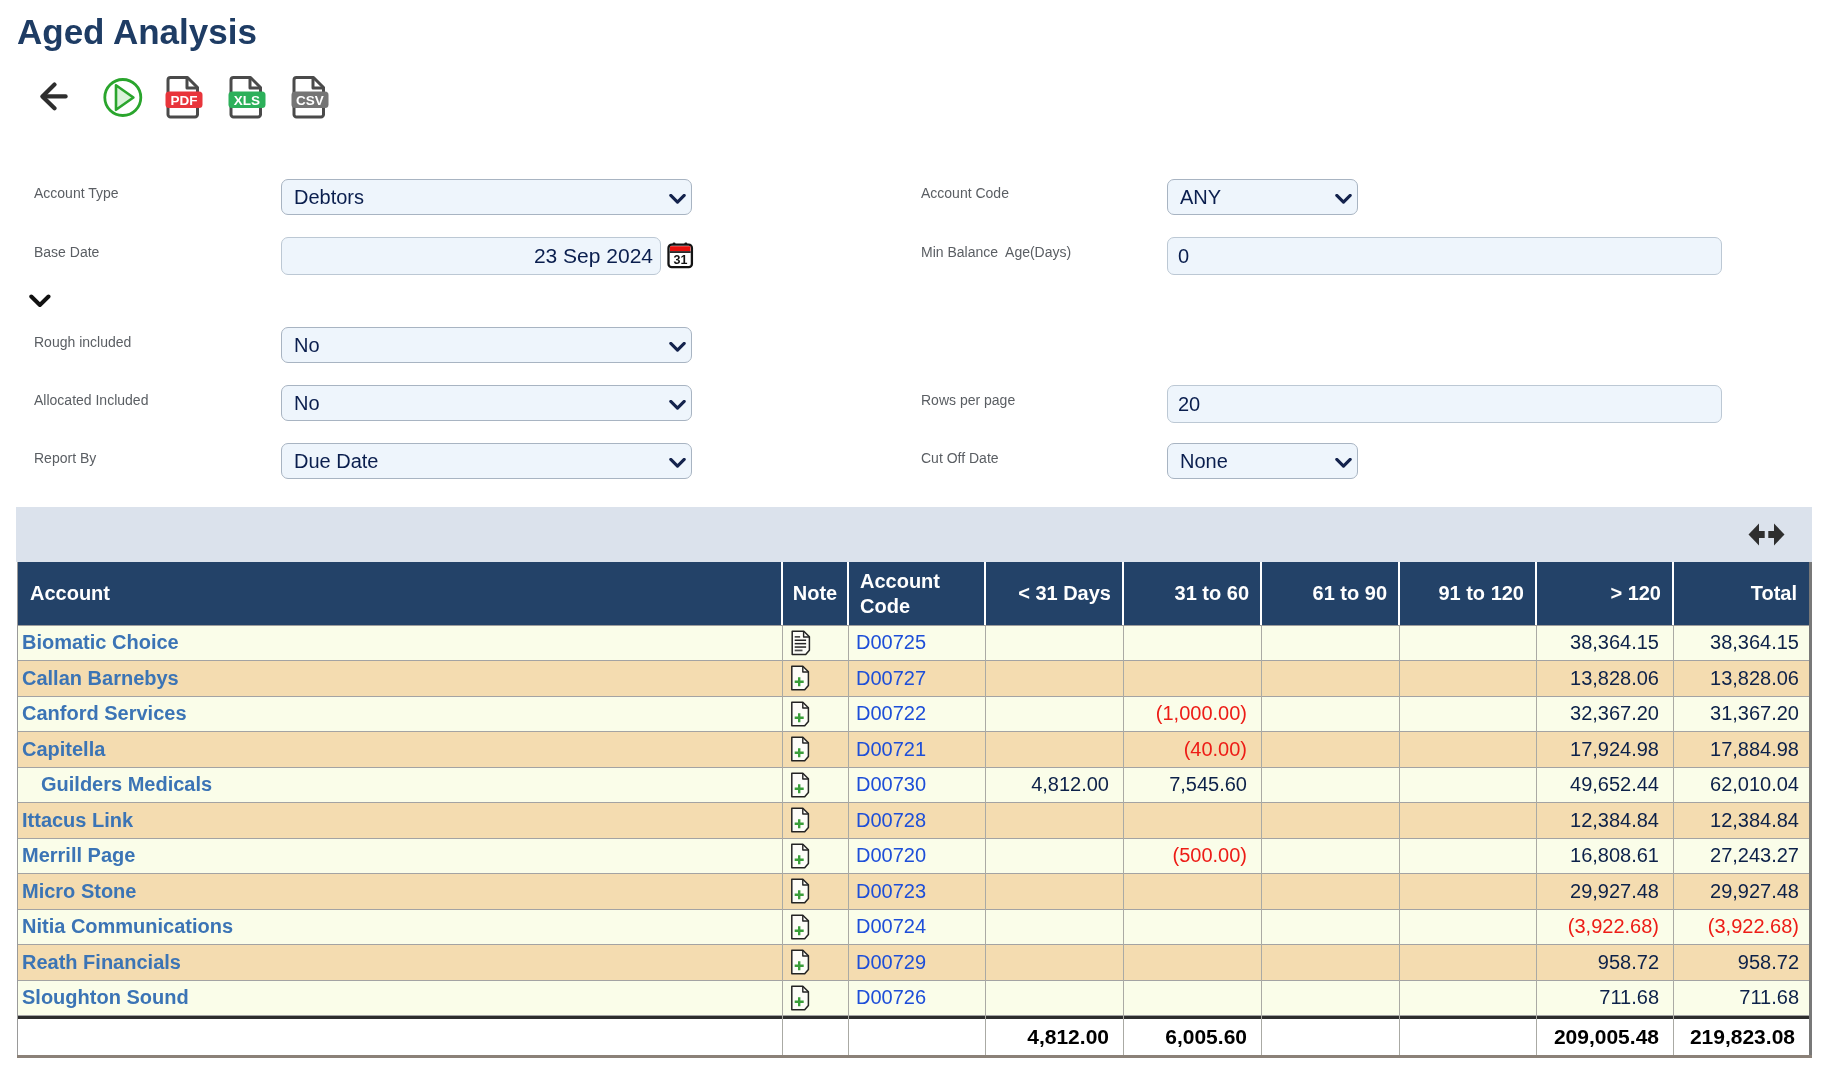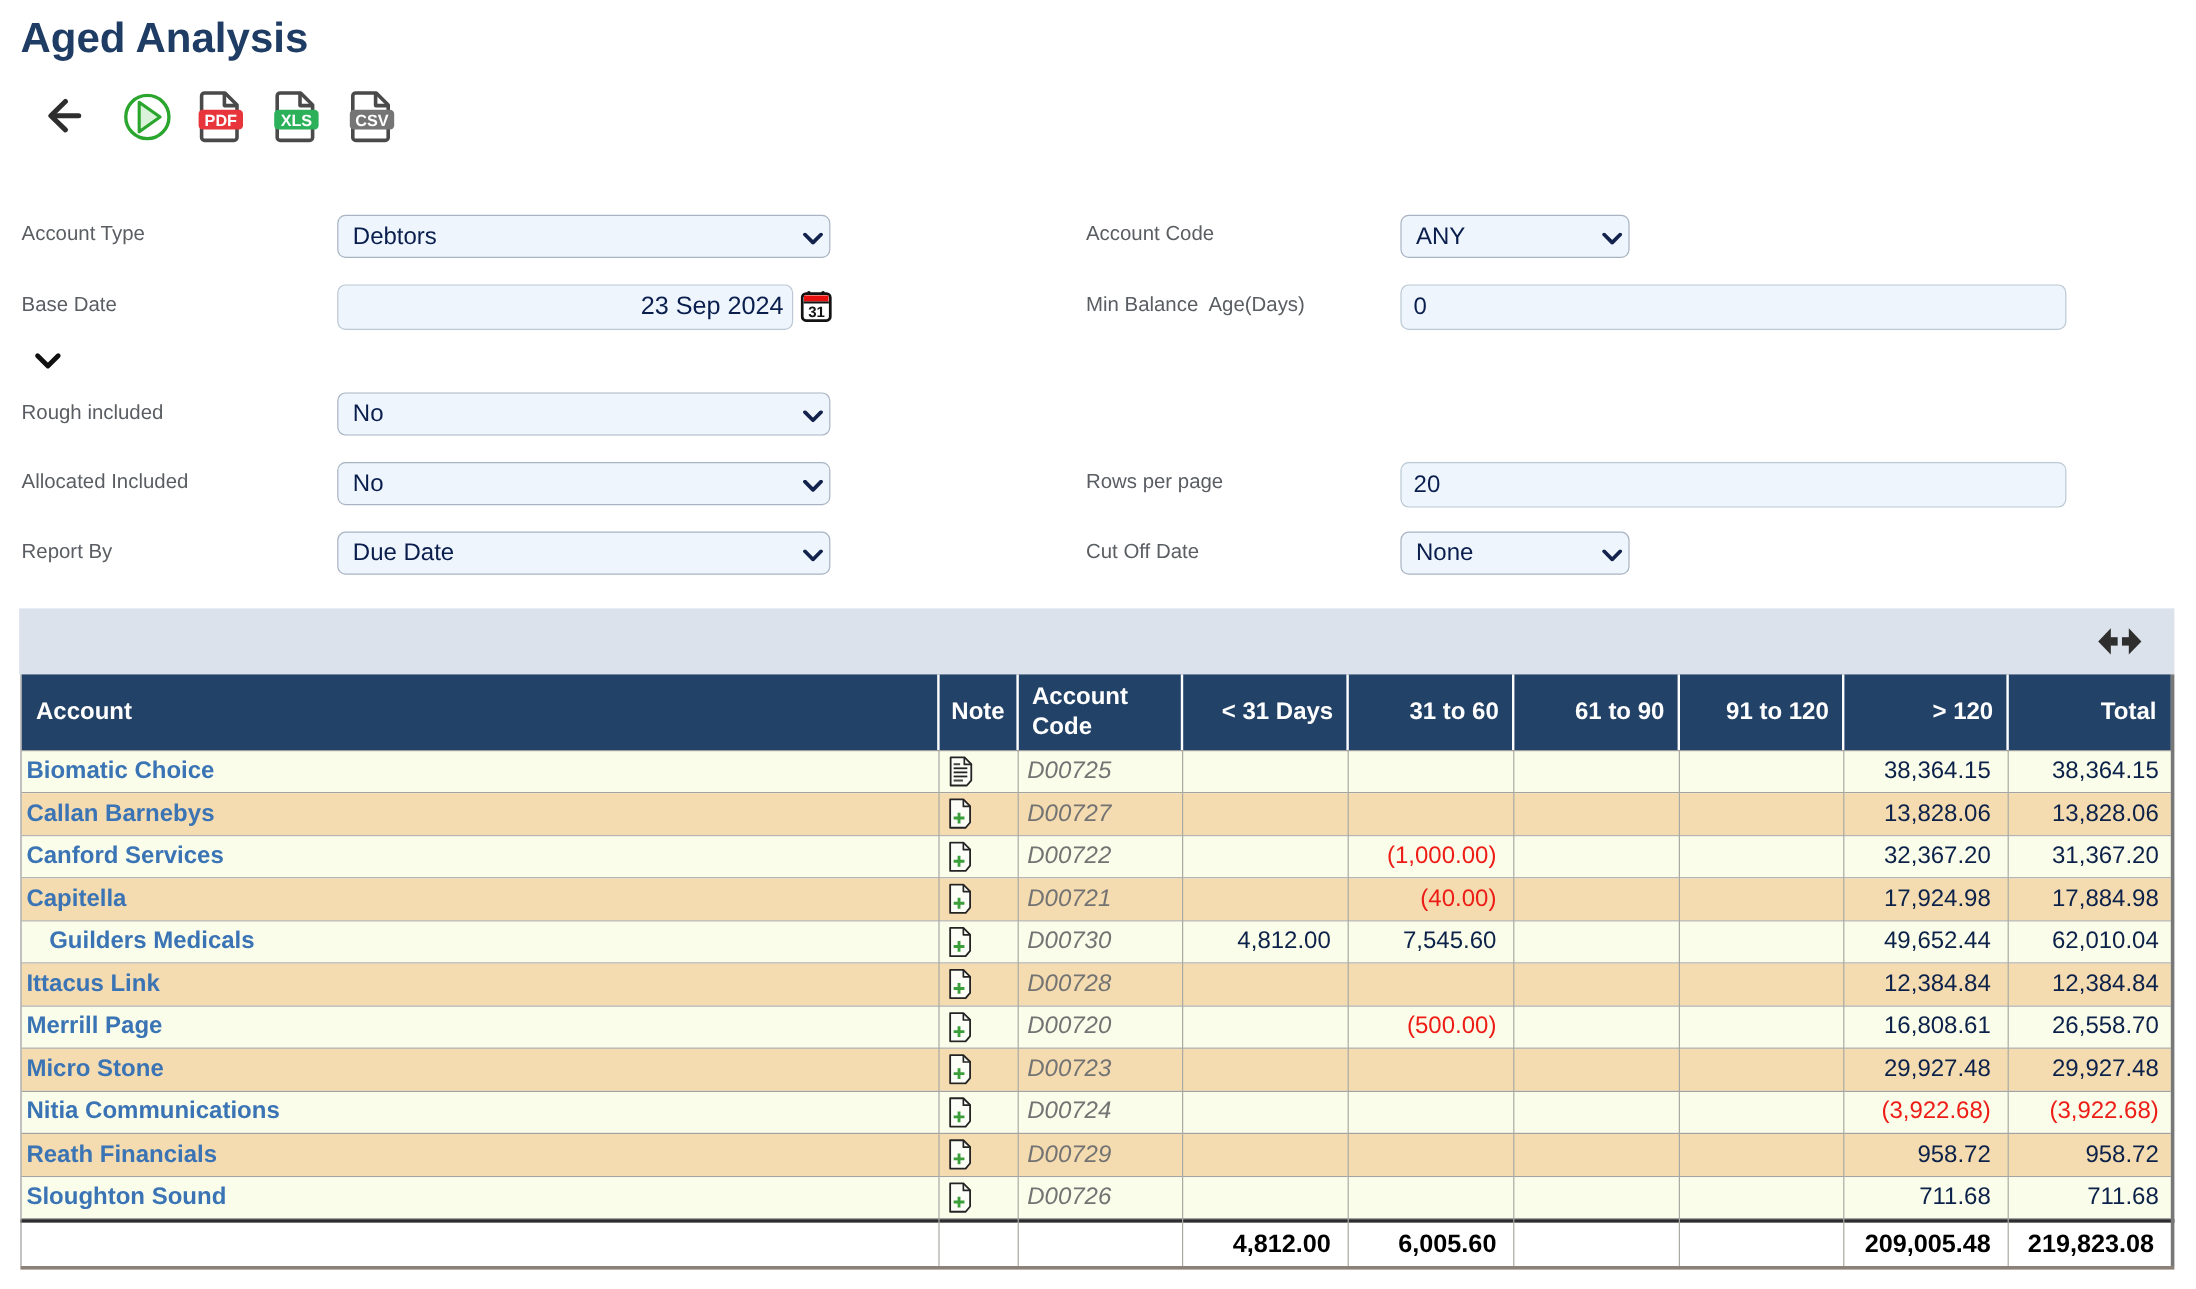--- a/index.html
+++ b/index.html
@@ -6,38 +6,38 @@
   html,body { background:#fff; }
   #page {
     position:relative; width:1830px; height:1074px;
     font-family:"Liberation Sans", sans-serif; background:#fff; overflow:hidden;
   }
   .abs { position:absolute; }
   h1.title {
     position:absolute; left:17px; top:12px;
     font-size:35px; font-weight:bold; color:#1e3c64;
   }
-  .lbl { position:absolute; font-size:17px; color:#5a5e63; white-space:pre; }
+  .lbl { position:absolute; font-size:14px; color:#5a5e63; white-space:pre;margin-left:16px; }
   .sel, .inp {
     position:absolute; background:#eef5fc; border-radius:7px;
     font-size:20px; color:#0a1e4e; white-space:nowrap; overflow:hidden;
   }
   .sel { border:1px solid #a8b4c2; height:36px; line-height:34px; padding-left:12px; }
   .inp { border:1px solid #bcc8d4; height:38px; line-height:36px; padding-left:10px; }
   .sel svg.chev { position:absolute; right:5px; top:13.5px; }
   #graybar { position:absolute; left:16px; top:507px; width:1796px; height:55px; background:#dbe2ec; }
   #tbl { position:absolute; left:17px; top:562px; width:1792px; height:500px; }
   .hc { position:absolute; top:0; height:63px; color:#fff; font-size:20px; font-weight:bold;
         display:flex; align-items:center; }
   .bc { position:absolute; height:34.5px; font-size:20px; display:flex; align-items:center; }
   .bc.num { justify-content:flex-end; color:#0c2149; }
   .bc.red { color:#ed1c16; }
   .bc.tot { font-weight:bold; color:#000; font-size:21px; }
   .acct { color:#3b74b5; font-weight:bold; }
-  .code { color:#737373;font-style:italic; }
+  .code { color:#1d4ed8; }
 </style>
 </head>
 <body>
 <div id="page">
   <h1 class="title">Aged Analysis</h1>
 
   <svg class="abs" style="left:39px; top:82px;" width="30" height="30" viewBox="0 0 30 30">
     <path d="M15.5 2.6 L3.4 14.4 L15.5 26.2" fill="none" stroke="#2e2e2e" stroke-width="4.2" stroke-linecap="round" stroke-linejoin="round"></path>
     <line x1="4.5" y1="14.4" x2="26.6" y2="14.4" stroke="#2e2e2e" stroke-width="4.2" stroke-linecap="round"></line>
   </svg>
@@ -228,21 +228,21 @@
 <div class="bc" style="left:773px;top:276.5px;width:26px;">
         <svg width="20" height="26" viewBox="0 0 20 26">
           <path d="M1.8 1.2 h11 l5.6 5.6 v13.6 l-3.7 4.4 h-12.9 z" fill="#fdfdf8" stroke="#242424" stroke-width="1.5" stroke-linejoin="round"></path>
           <path d="M12.8 1.2 v5.8 h5.8" fill="none" stroke="#242424" stroke-width="1.4" stroke-linejoin="round"></path>
           <path d="M8 12.2 h2.4 v3.3 h3.3 v2.4 h-3.3 v3.3 h-2.4 v-3.3 h-3.3 v-2.4 h3.3 z" fill="#3a9e3a"></path>
         </svg>
       </div>
 <div class="bc code" style="left:839px;top:276.5px;width:120px;">D00720</div>
 <div class="bc num red" style="left:1106px;top:276.5px;width:124px;">(500.00)</div>
 <div class="bc num" style="left:1519px;top:276.5px;width:123px;">16,808.61</div>
-<div class="bc num" style="left:1656px;top:276.5px;width:126px;">26,558.70</div>
+<div class="bc num" style="left:1656px;top:276.5px;width:126px;">27,243.27</div>
 <div style="position:absolute;left:1px;top:311.0px;width:1791px;height:1px;background:#a3a3a3;"></div>
 <div style="position:absolute;left:1px;top:312.0px;width:1791px;height:34.5px;background:#f4dcb0;"></div>
 <div class="bc acct" style="left:5px;top:312.0px;width:700px;">Micro Stone</div>
 <div class="bc" style="left:773px;top:312.0px;width:26px;">
         <svg width="20" height="26" viewBox="0 0 20 26">
           <path d="M1.8 1.2 h11 l5.6 5.6 v13.6 l-3.7 4.4 h-12.9 z" fill="#fdfdf8" stroke="#242424" stroke-width="1.5" stroke-linejoin="round"></path>
           <path d="M12.8 1.2 v5.8 h5.8" fill="none" stroke="#242424" stroke-width="1.4" stroke-linejoin="round"></path>
           <path d="M8 12.2 h2.4 v3.3 h3.3 v2.4 h-3.3 v3.3 h-2.4 v-3.3 h-3.3 v-2.4 h3.3 z" fill="#3a9e3a"></path>
         </svg>
       </div>

